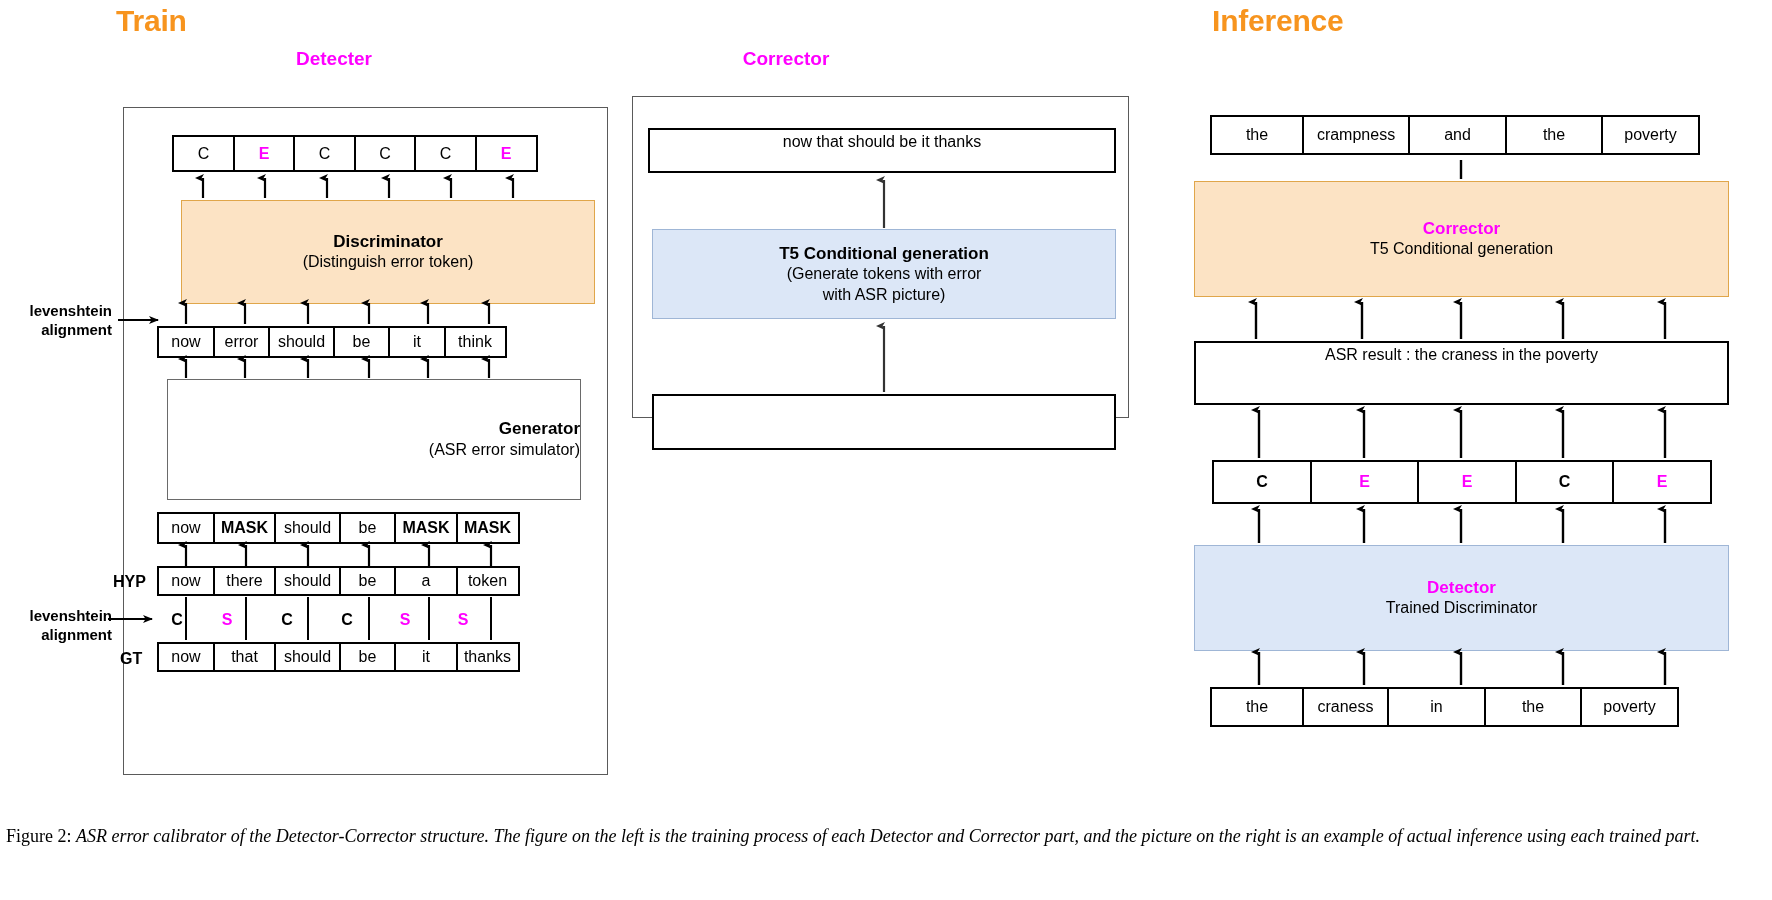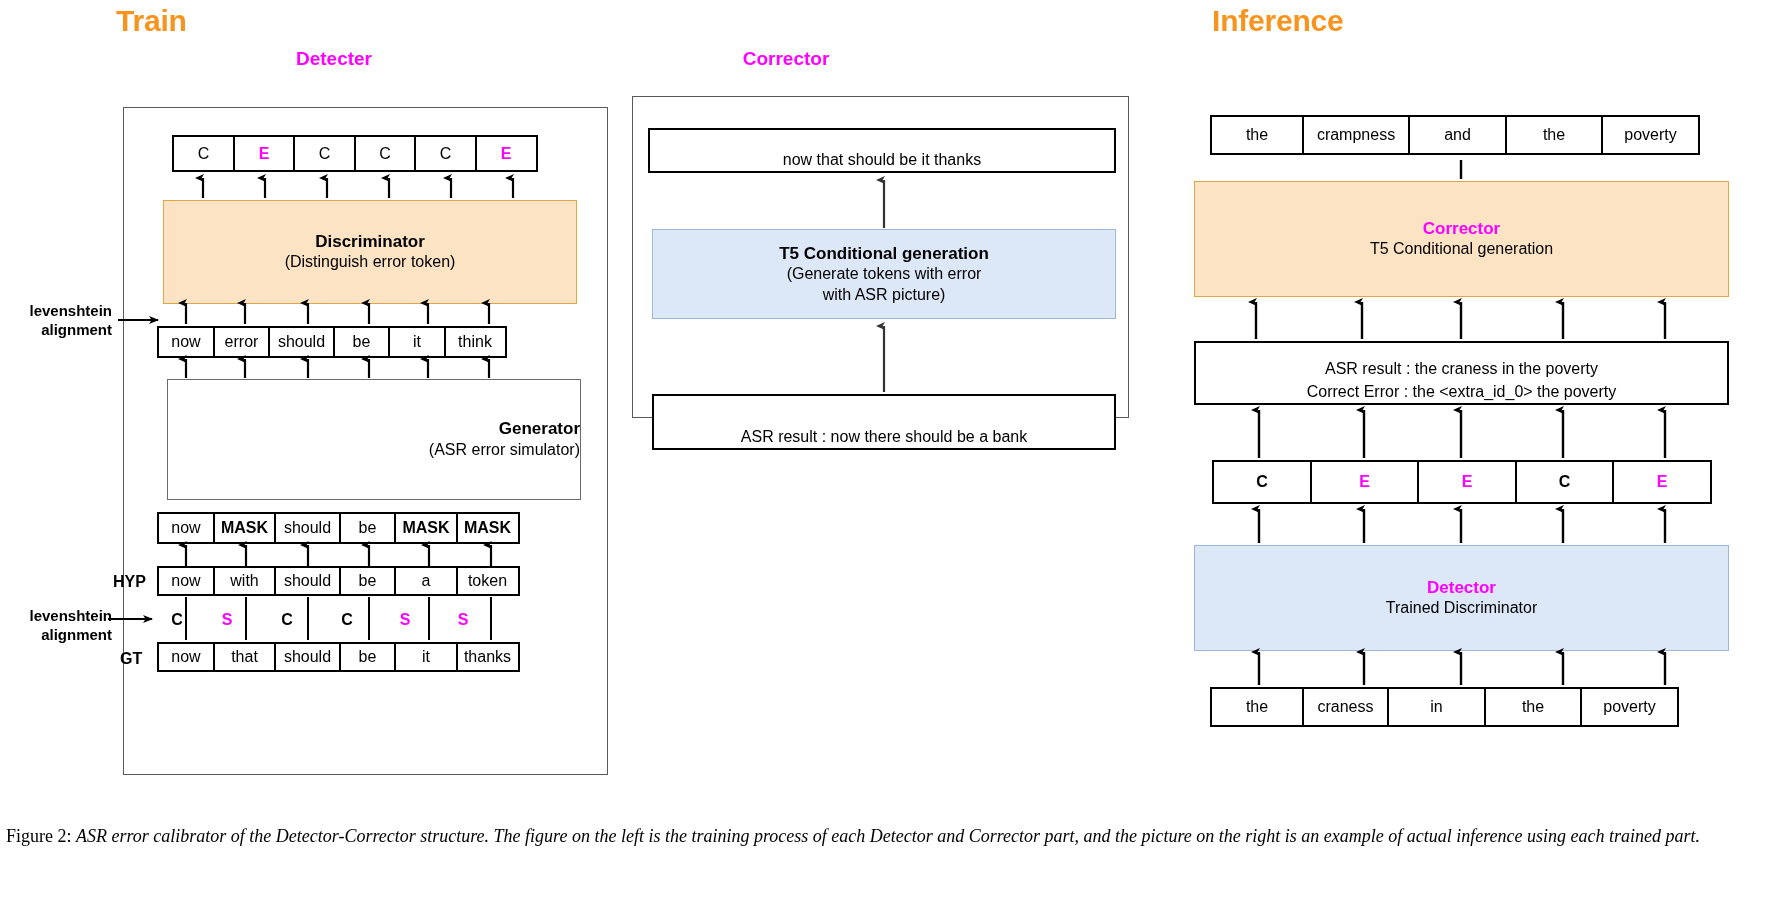--- a/index.html
+++ b/index.html
@@ -53,21 +53,21 @@
     font-size:15px;font-weight:bold;text-align:right;line-height:1.25;
   }
   .rowlabel{font-size:16px;font-weight:bold;}
 
   
   .mark{font-size:16px;font-weight:bold;text-align:center;}
   .mark.pink{color:#FF00FF;}
 
   
   .linebox{
-    display:flex;flex-direction:column;align-items:center;justify-content:flex-end;
+    display:flex;flex-direction:column;align-items:center;justify-content:flex-start;
     text-align:center;font-size:16px;line-height:1.45;box-sizing:border-box;
   }
   .pinktok{color:#FF00FF;}
 
   
   .caption{
     position:absolute;left:6px;top:808px;width:1760px;
     font-family:"Liberation Serif", serif;font-size:18px;line-height:1.38;margin-top:16px;
   }
   .caption .lead{font-style:normal;}
@@ -88,21 +88,21 @@
 
 <div class="abs tokrow" style="left:172px;top:135px;">
   <div class="tok" style="width:63px;height:37px;">C</div>
   <div class="tok magenta" style="width:63px;height:37px;margin-left:-2.5px;">E</div>
   <div class="tok" style="width:63px;height:37px;margin-left:-2.5px;">C</div>
   <div class="tok" style="width:63px;height:37px;margin-left:-2.5px;">C</div>
   <div class="tok" style="width:63px;height:37px;margin-left:-2.5px;">C</div>
   <div class="tok magenta" style="width:63px;height:37px;margin-left:-2.5px;">E</div>
 </div>
 
-<div class="abs modbox orange" style="left:163px;top:200px;width:414px;height:104px;">
+<div class="abs modbox orange" style="left:181px;top:200px;width:414px;height:104px;">
   <div class="mt">Discriminator</div>
   <div class="ms">(Distinguish error token)</div>
 </div>
 
 <div class="abs sidelabel" style="left:12px;top:302px;width:100px;">
   <span>levenshtein</span><br>
   <span>alignment</span>
 </div>
 
 <div class="abs tokrow" style="left:157px;top:326px;">
@@ -124,21 +124,21 @@
   <div class="tok bold" style="width:64px;height:32px;margin-left:-2.5px;">MASK</div>
   <div class="tok" style="width:67px;height:32px;margin-left:-2.5px;">should</div>
   <div class="tok" style="width:58px;height:32px;margin-left:-2.5px;">be</div>
   <div class="tok bold" style="width:64px;height:32px;margin-left:-2.5px;">MASK</div>
   <div class="tok bold" style="width:64px;height:32px;margin-left:-2.5px;">MASK</div>
 </div>
 
 <div class="abs rowlabel" style="left:113px;top:573px;">HYP</div>
 <div class="abs tokrow" style="left:157px;top:566px;">
   <div class="tok" style="width:58px;height:30px;">now</div>
-  <div class="tok" style="width:64px;height:30px;margin-left:-2.5px;">with</div>
+  <div class="tok" style="width:64px;height:30px;margin-left:-2.5px;">there</div>
   <div class="tok" style="width:67px;height:30px;margin-left:-2.5px;">should</div>
   <div class="tok" style="width:58px;height:30px;margin-left:-2.5px;">be</div>
   <div class="tok" style="width:64px;height:30px;margin-left:-2.5px;">a</div>
   <div class="tok" style="width:64px;height:30px;margin-left:-2.5px;">token</div>
 </div>
 
 <div class="abs sidelabel" style="left:12px;top:607px;width:100px;">
   <span>levenshtein</span><br>
   <span>alignment</span>
 </div>
@@ -166,39 +166,37 @@
   <span>now that should be it thanks</span>
 </div>
 
 <div class="abs modbox blue" style="left:652px;top:229px;width:464px;height:90px;">
   <div class="mt">T5 Conditional generation</div>
   <div class="ms">(Generate tokens with error</div>
   <div class="ms">with ASR picture)</div>
 </div>
 
 <div class="abs linebox plain" style="left:652px;top:394px;width:464px;height:56px;">
-  <div>ASR result : now there should be a bank</div>
 </div>
 
 <div class="abs tokrow" style="left:1210px;top:115px;">
   <div class="tok" style="width:94px;height:40px;">the</div>
   <div class="tok" style="width:109px;height:40px;margin-left:-2.5px;">crampness</div>
   <div class="tok" style="width:99px;height:40px;margin-left:-2.5px;">and</div>
   <div class="tok" style="width:99px;height:40px;margin-left:-2.5px;">the</div>
   <div class="tok" style="width:99px;height:40px;margin-left:-2.5px;">poverty</div>
 </div>
 
 <div class="abs modbox orange" style="left:1194px;top:181px;width:535px;height:116px;">
   <div class="mt pink">Corrector</div>
   <div class="ms">T5 Conditional generation</div>
 </div>
 
 <div class="abs linebox plain" style="left:1194px;top:341px;width:535px;height:64px;">
   <div>ASR result : the craness in the poverty</div>
-  <div>Correct Error : the &lt;extra_id_0&gt; the poverty</div>
 </div>
 
 <div class="abs tokrow" style="left:1212px;top:460px;">
   <div class="tok bold" style="width:100px;height:44px;">C</div>
   <div class="tok magenta" style="width:110px;height:44px;margin-left:-2.5px;">E</div>
   <div class="tok magenta" style="width:100px;height:44px;margin-left:-2.5px;">E</div>
   <div class="tok bold" style="width:100px;height:44px;margin-left:-2.5px;">C</div>
   <div class="tok magenta" style="width:100px;height:44px;margin-left:-2.5px;">E</div>
 </div>
 

